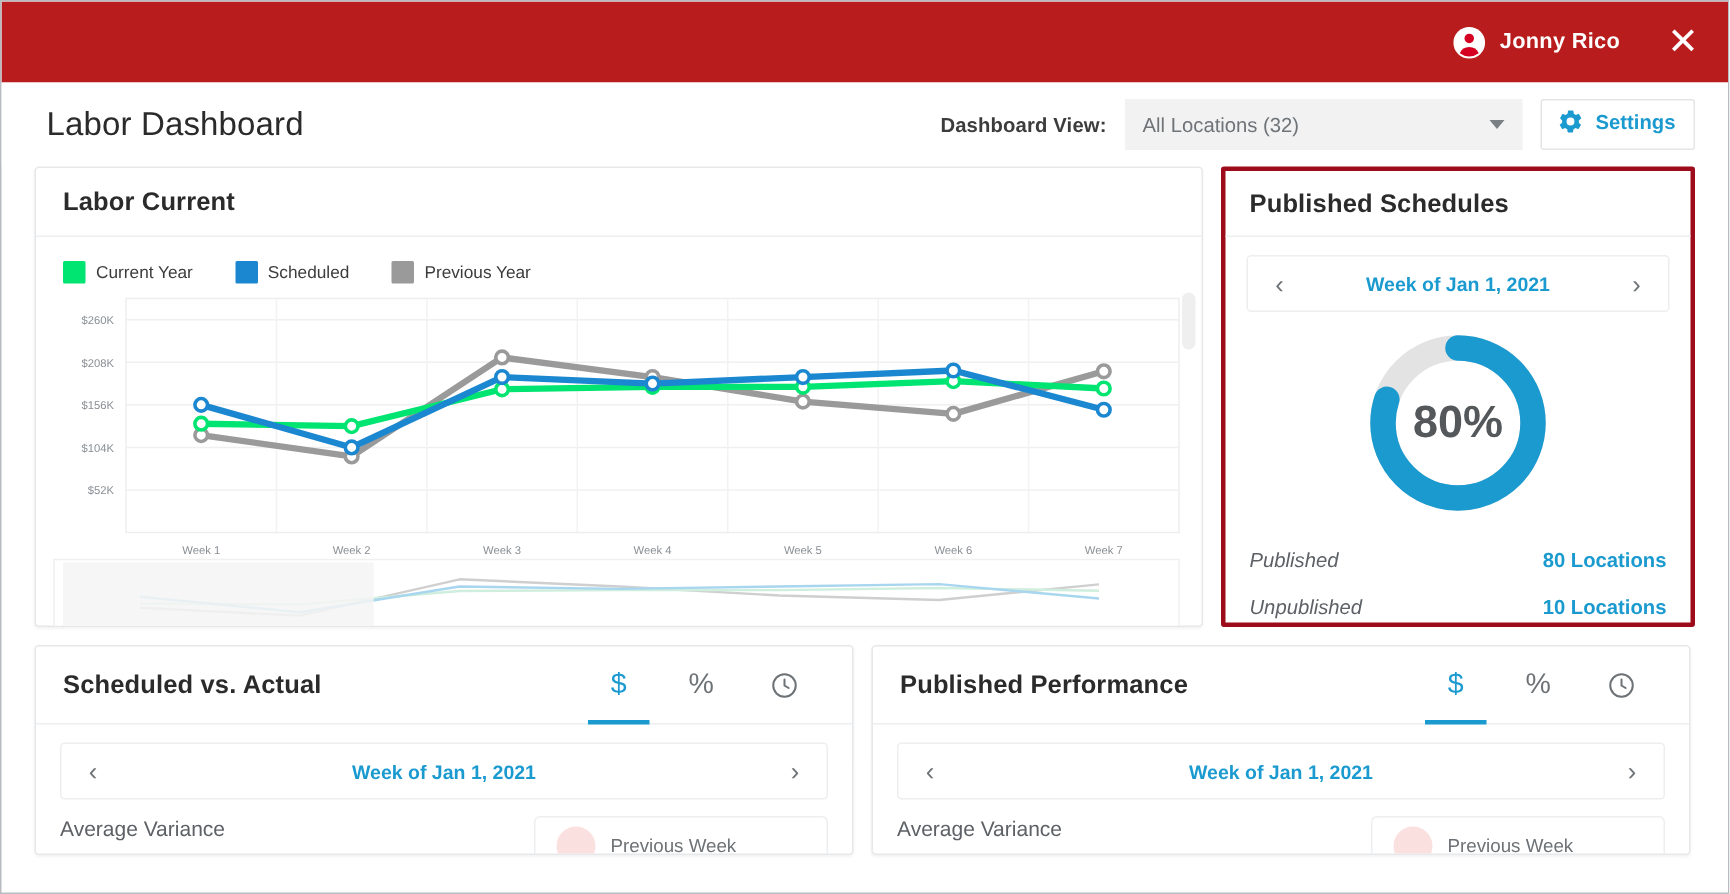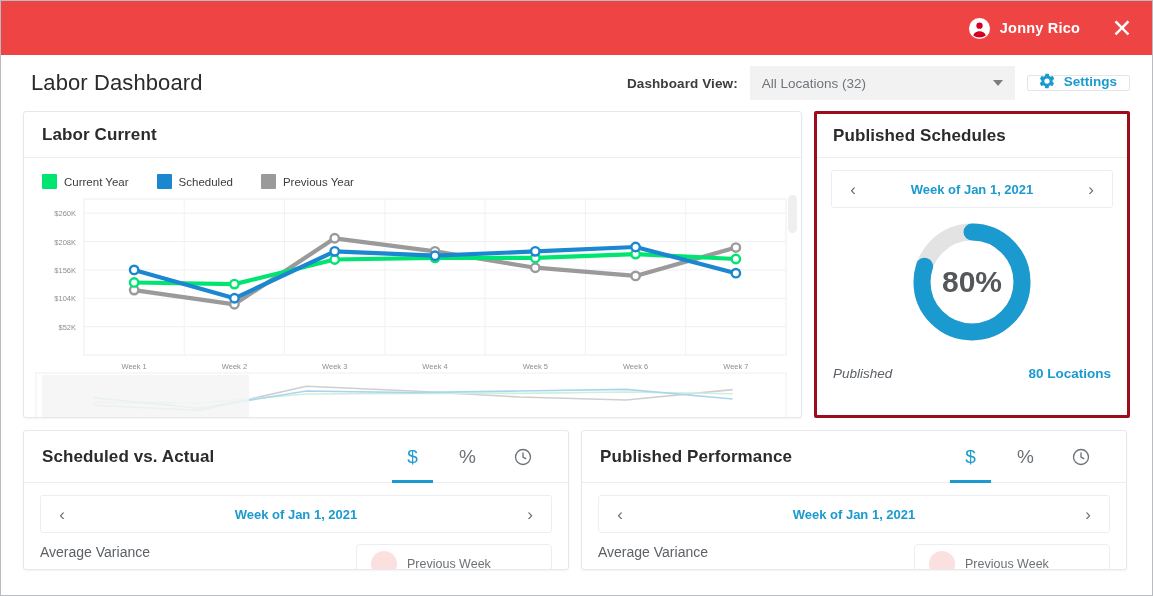--- a/index.html
+++ b/index.html
@@ -13,21 +13,21 @@
     position: relative;
     width: 1153px; height: 596px;
     background: #fff;
     border: 1px solid #b8bcc0;
     overflow: hidden;
   }
 
   
   .topbar {
     height: 54px;
-    background: #ef4444;
+    background: #b91c1c;
     display: flex;
     align-items: center;
     justify-content: flex-end;
     padding-right: 18px;
     position: relative;
   }
   .user-chip {
     display: flex; align-items: center; gap: 9px;
     color: #fff;
     margin-right: 30px;
@@ -69,21 +69,21 @@
     position: relative;
   }
   .dv-select .caret {
     margin-left: auto;
     width: 0; height: 0;
     border-left: 5px solid transparent;
     border-right: 5px solid transparent;
     border-top: 6px solid #7a7f84;
   }
   .settings-btn {
-    height: 16px;
+    height: 34px;
     display: flex; align-items: center; gap: 8px;
     padding: 0 12px 4px 10px;
     background: #fff;
     border: 1px solid #e3e5e7;
     border-radius: 2px;
     cursor: pointer;
   }
   .settings-btn span.lbl { font-size: 13.5px; color: #1b9ad0; font-weight: bold;}
   .gear { width: 18px; height: 18px; display:block; }
 
@@ -361,20 +361,24 @@
               </svg>
             <div class="pct">80%</div>
           </div>
         </div>
 
         <div class="pub-stats" id="pub-stats">
             <div class="pub-row">
               <span class="k">Published</span>
               <span class="v">80 Locations</span>
             </div>
+            <div class="pub-row">
+              <span class="k">Unpublished</span>
+              <span class="v">10 Locations</span>
+            </div>
           </div>
       </div>
     </div>
 
     <div class="row2" id="bottom-row">
         <div class="card bot-card">
           <div class="card-head">
             <div class="card-title">Scheduled vs. Actual</div>
             <div class="metric-tabs">
               <div class="mtab active">

